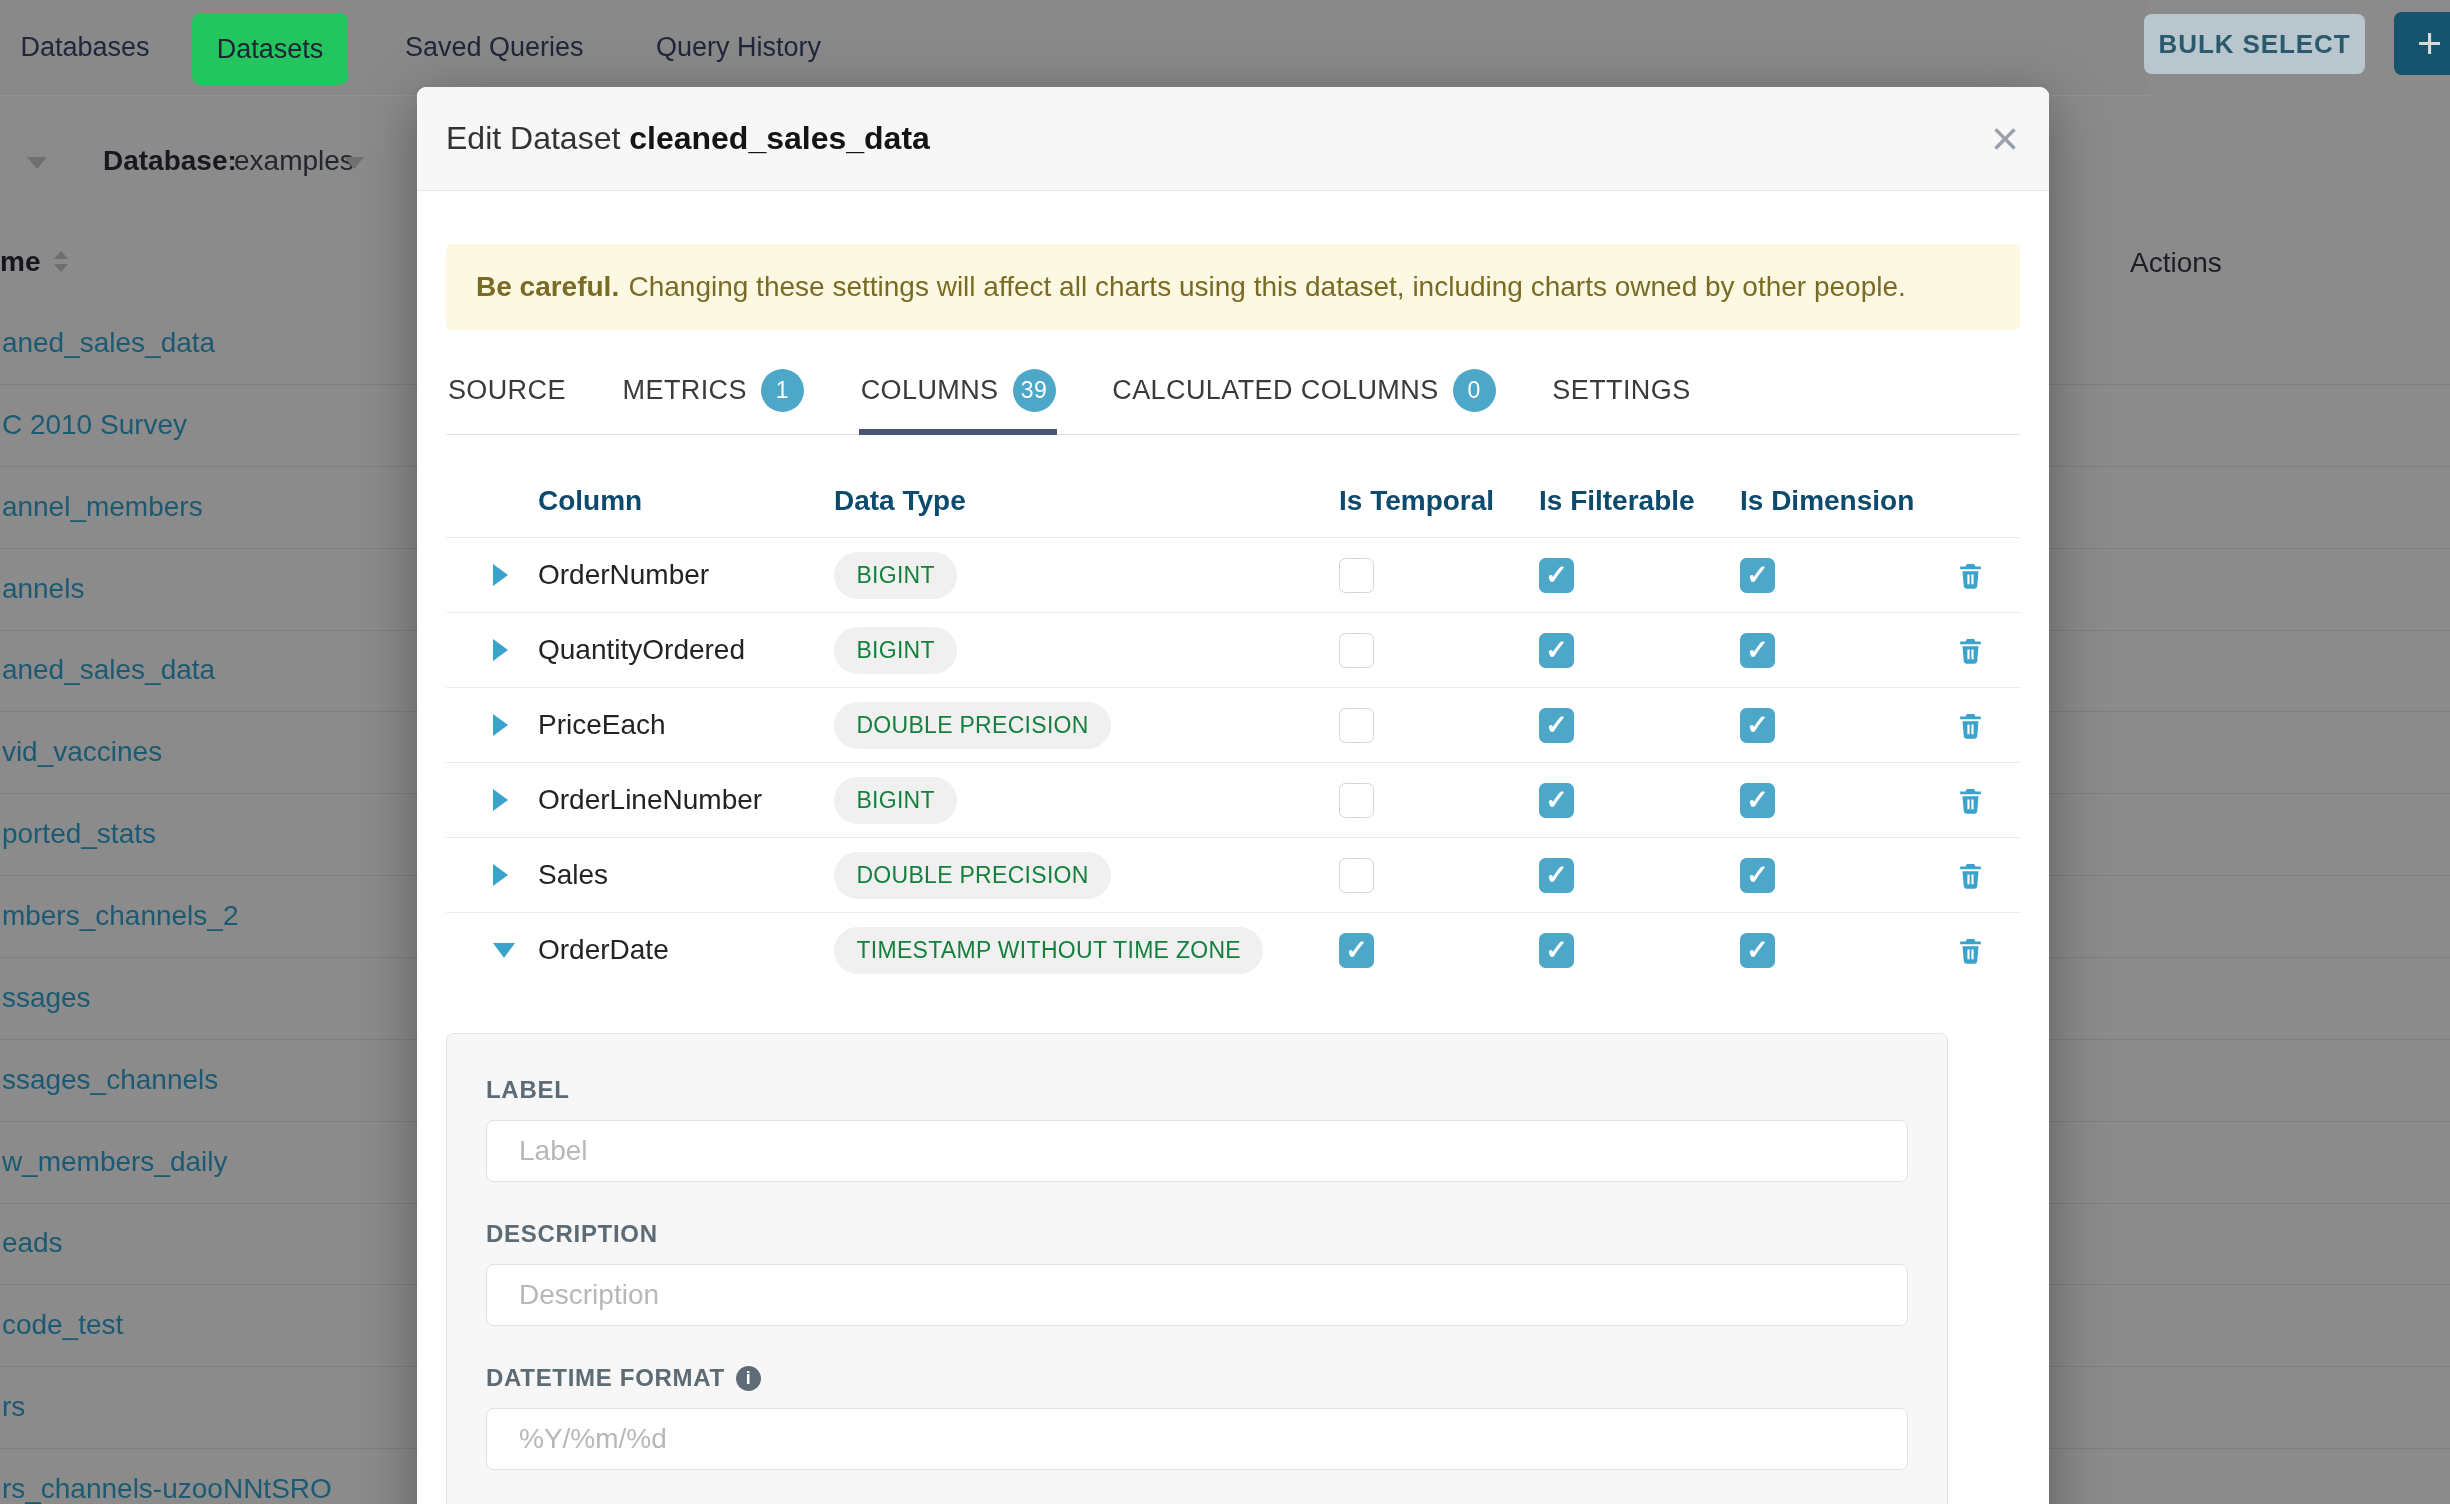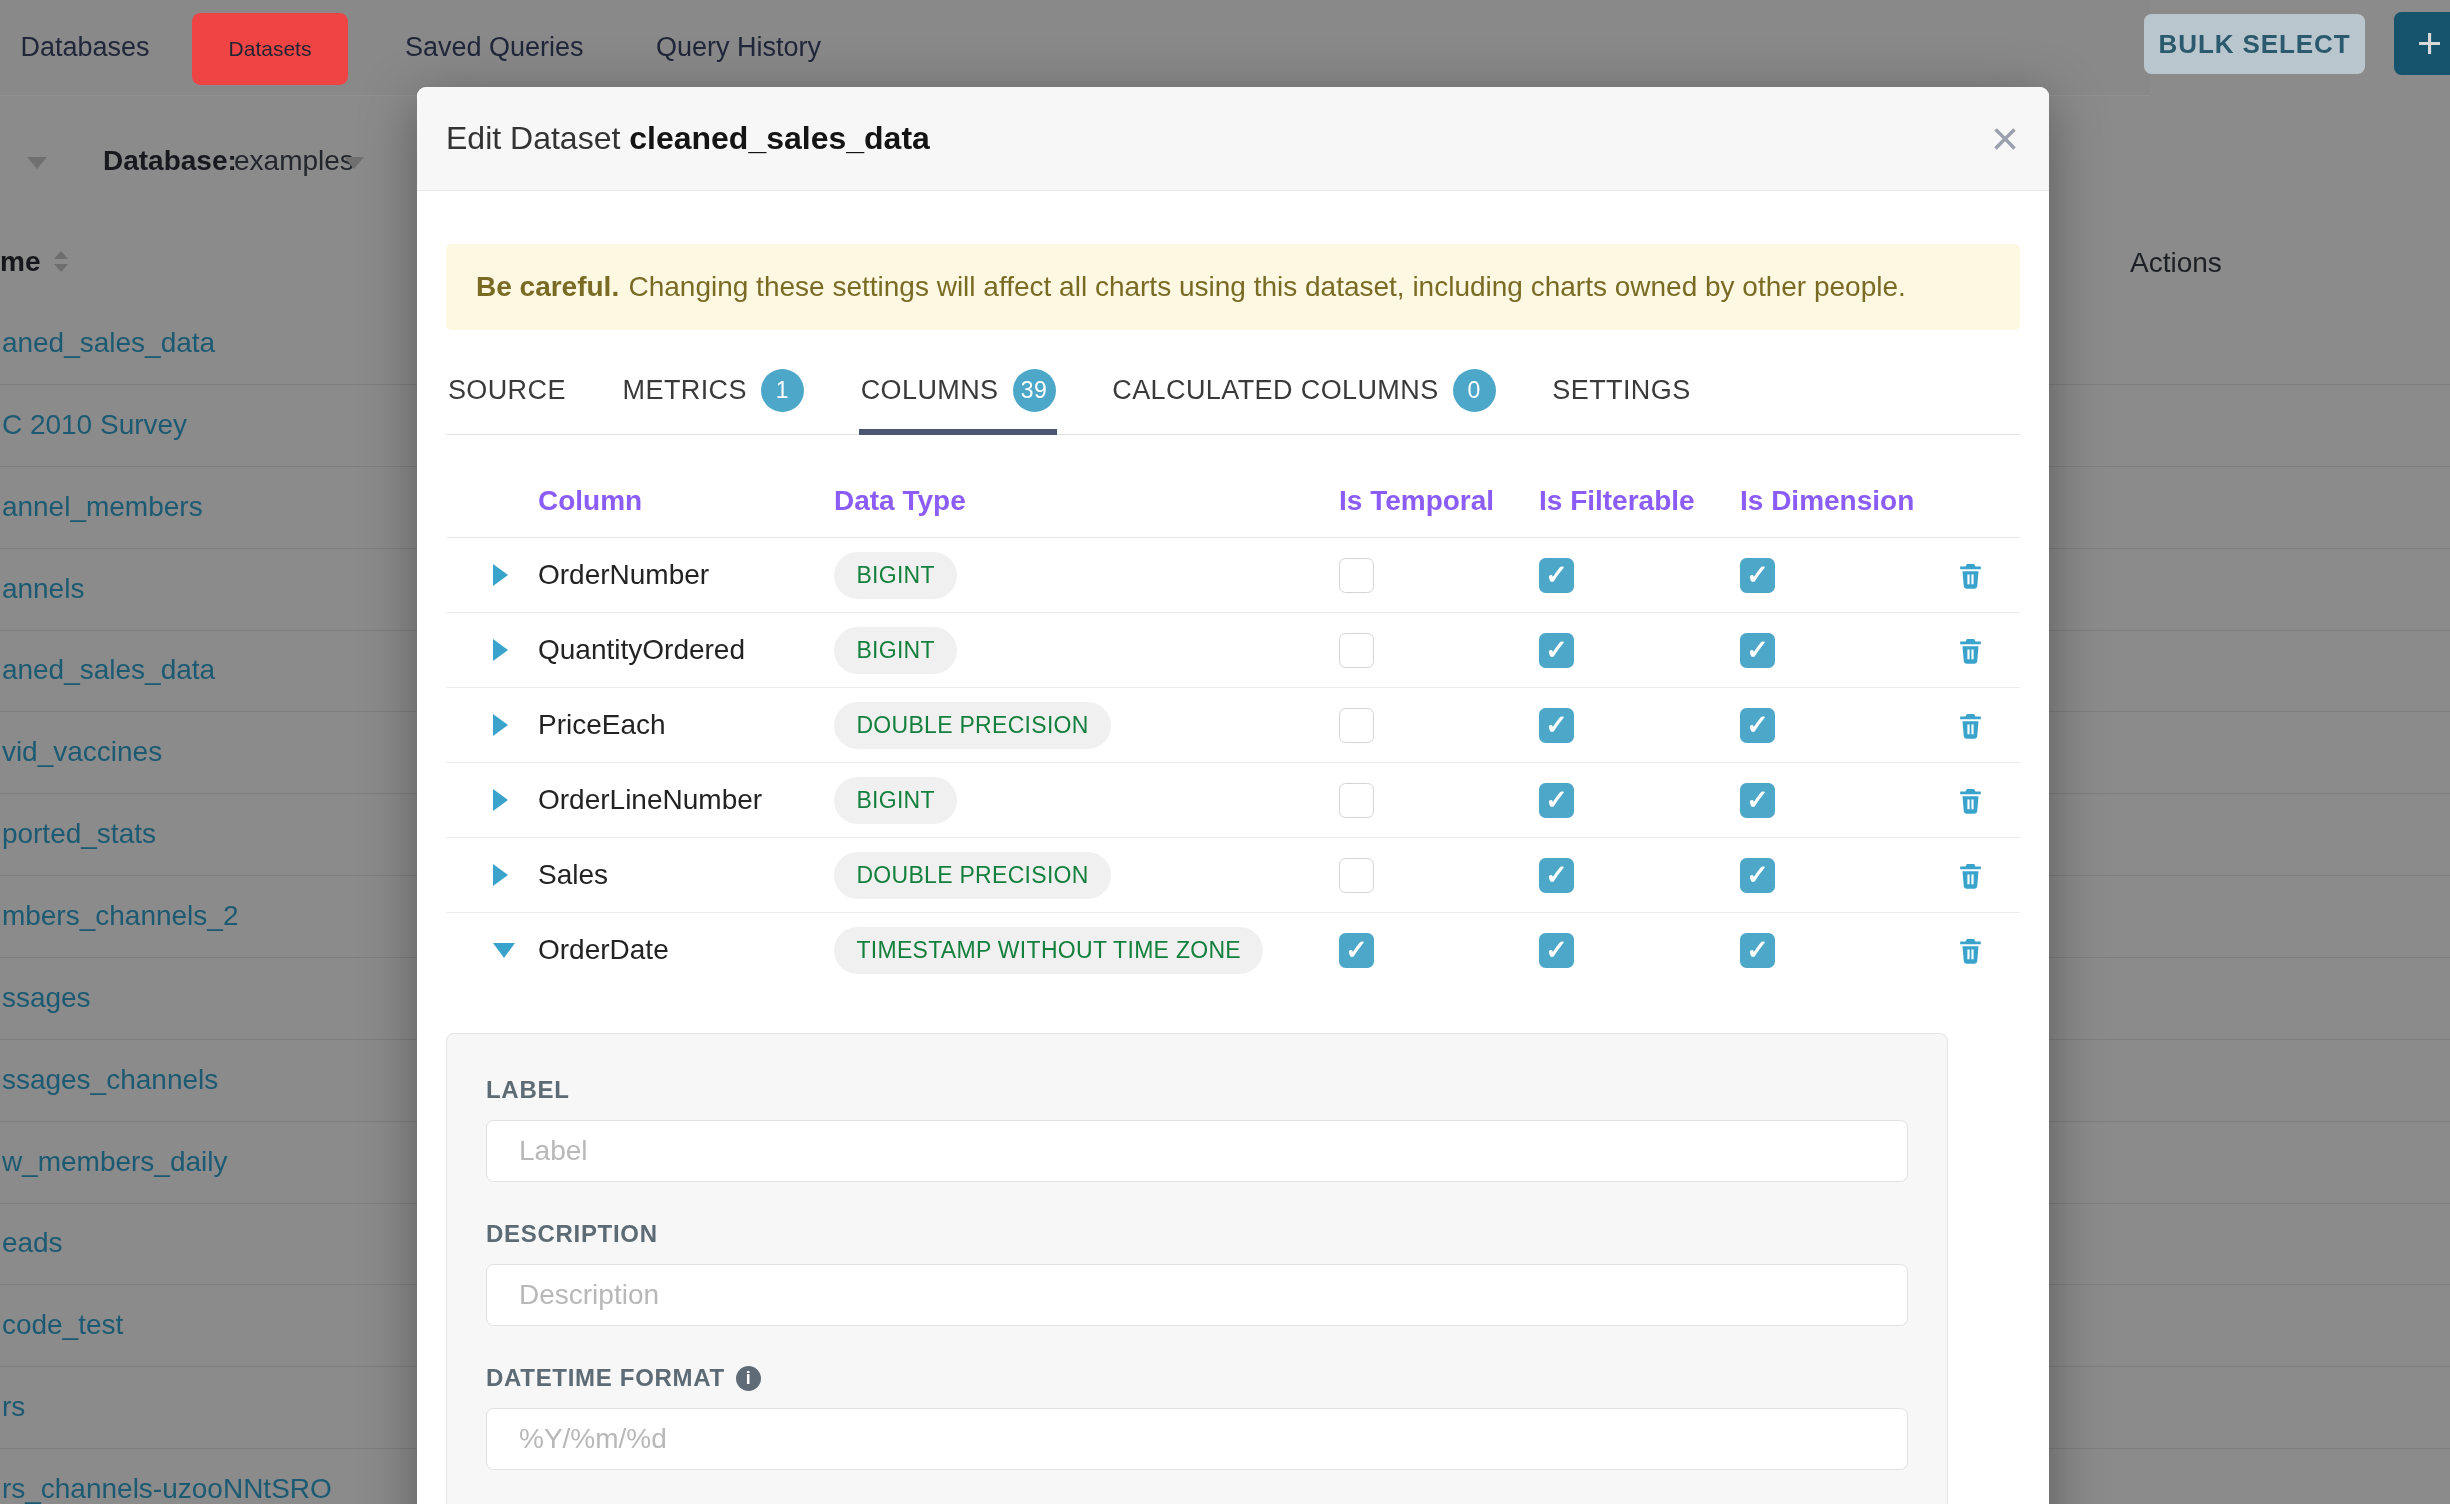--- a/index.html
+++ b/index.html
@@ -4,23 +4,23 @@
 <style>
   html,body{margin:0;padding:0;}
   #stage{position:relative;width:2450px;height:1505px;overflow:hidden;
          background:#8b8b8b;font-family:"Liberation Sans",sans-serif;
          -webkit-font-smoothing:antialiased;}
   
   .bg-nav{position:absolute;left:0;top:0;width:2150px;height:95px;background:#898989;
           border-bottom:0.9px solid rgba(255,255,255,0.08);}
   .bg-nav-item{position:absolute;top:0;height:95px;display:flex;align-items:center;
           font-size:27px;color:#20273a;white-space:nowrap;}
-  .bg-nav-pill{position:absolute;left:192px;top:13px;width:156px;height:72px;background:#ef4444;
+  .bg-nav-pill{position:absolute;left:192px;top:13px;width:156px;height:72px;background:#22c55e;
           border-radius:8.4px;display:flex;align-items:center;justify-content:center;
-          font-size:21px;color:#1d2433;}
+          font-size:27px;color:#1d2433;}
   .bulk-btn{position:absolute;left:2144px;top:14px;width:221px;height:60px;background:#b9c6cd;
           border-radius:7.5px;display:flex;align-items:center;justify-content:center;
           font-size:26px;font-weight:bold;letter-spacing:0.9px;color:#2b5a6e;}
   .plus-btn{position:absolute;left:2394px;top:12px;width:71px;height:63px;background:#15546c;
           border-radius:7.5px;display:flex;align-items:center;justify-content:center;
           font-size:43px;color:#d9d9d9;}
   .caret{width:0;height:0;border-left:10.3px solid transparent;border-right:10.3px solid transparent;
           border-top:12px solid #707070;display:inline-block;}
   .bg-toolbar{position:absolute;left:0;top:131px;width:417px;height:65px;}
   .bg-toolbar .c1{position:absolute;left:27px;top:26px;}
@@ -52,21 +52,21 @@
   .warn b{margin-right:9.3px;}
   .tabs{margin-top:39px;display:flex;gap:53px;border-bottom:0.9px solid #e2e2e2;}
   .tab{position:relative;display:flex;align-items:center;gap:14px;padding:0 1.9px 22.4px 1.9px;
          font-size:27px;color:#3a3a3a;letter-spacing:0.4px;cursor:pointer;white-space:nowrap;}
   .tab .badge{min-width:43px;height:43px;border-radius:21.4px;background:#4da7c9;color:#fff;
          display:flex;align-items:center;justify-content:center;font-size:23px;padding:0 5.6px;box-sizing:border-box;}
   .tab .underline{position:absolute;left:0;right:0;bottom:-0.9px;height:6.5px;background:#4a5570;}
   
   .cols-header{display:grid;grid-template-columns:92px 296px 505px 200px 201px 215px 1fr;
          align-items:center;height:72px;margin-top:30px;border-bottom:0.9px solid #e8e8e8;
-         font-size:28px;font-weight:bold;color:#8b5cf6;}
+         font-size:28px;font-weight:bold;color:#0c4a6e;}
   .crow{display:grid;grid-template-columns:92px 296px 505px 200px 201px 215px 1fr;
          align-items:center;height:74px;border-bottom:0.9px solid #ececec;}
   .crow.last{border-bottom:none;}
   .exp{margin-left:47px;width:0;height:0;cursor:pointer;}
   .exp.right{border-top:11.2px solid transparent;border-bottom:11.2px solid transparent;border-left:15px solid #39a3cc;}
   .exp.down{border-left:11.2px solid transparent;border-right:11.2px solid transparent;border-top:15px solid #39a3cc;}
   .cname{font-size:28px;color:#232323;}
   .pill{display:inline-block;background:#f0f0f0;border-radius:25px;padding:10.3px 22.4px;
          font-size:23px;color:#15803d;letter-spacing:0.3px;white-space:nowrap;}
   .cbx{width:35px;height:35px;border-radius:6.5px;box-sizing:border-box;background:#fff;

